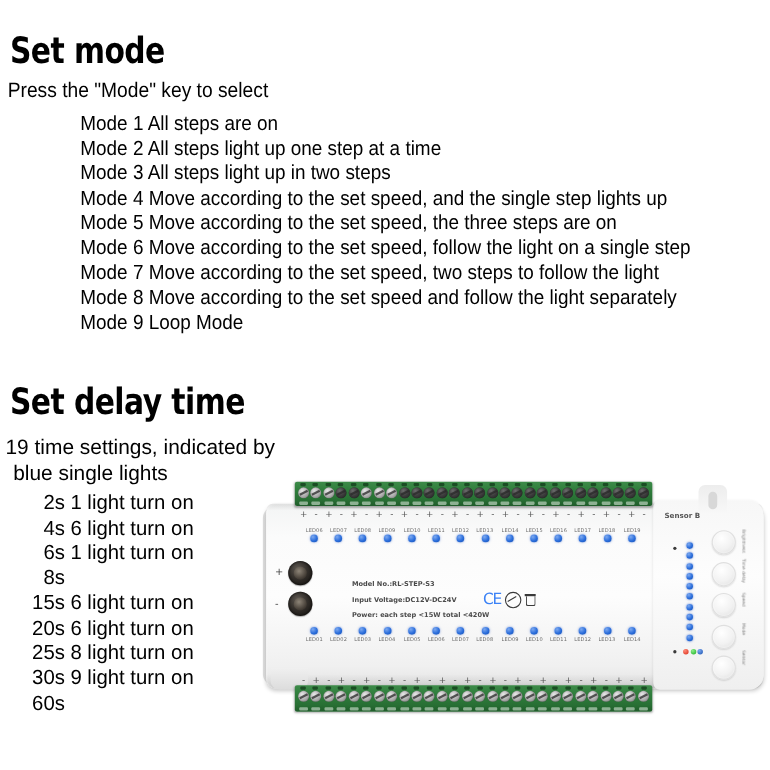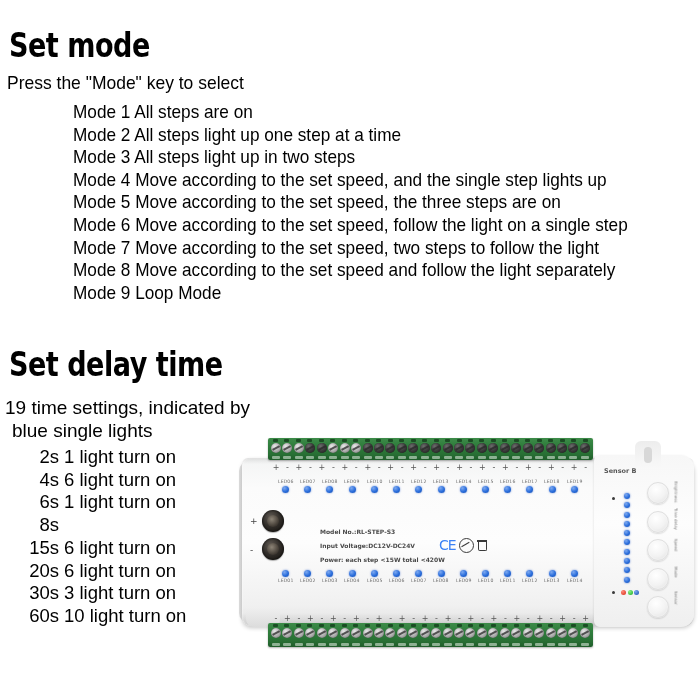--- a/index.html
+++ b/index.html
@@ -556,26 +556,29 @@
   </li>
   <li>
     <span class="dl-time">15s</span>
     <span class="dl-desc">6 light turn on</span>
   </li>
   <li>
     <span class="dl-time">20s</span>
     <span class="dl-desc">6 light turn on</span>
   </li>
   <li>
+    <span class="dl-time">25s</span>
+    <span class="dl-desc">8 light turn on</span>
+  </li>
+  <li>
     <span class="dl-time">30s</span>
-    <span class="dl-desc">3 light turn on</span>
+    <span class="dl-desc">9 light turn on</span>
   </li>
   <li>
     <span class="dl-time">60s</span>
-    <span class="dl-desc">10 light turn on</span>
   </li>
 </ul>
 
 <div id="product-photo">
 
   <div class="end-cap-left"></div>
   <div class="pcb-body"></div>
   <div class="edge-shade-top"></div>
   <div class="edge-shade-bottom"></div>
   <div class="ctrl-panel"></div>

